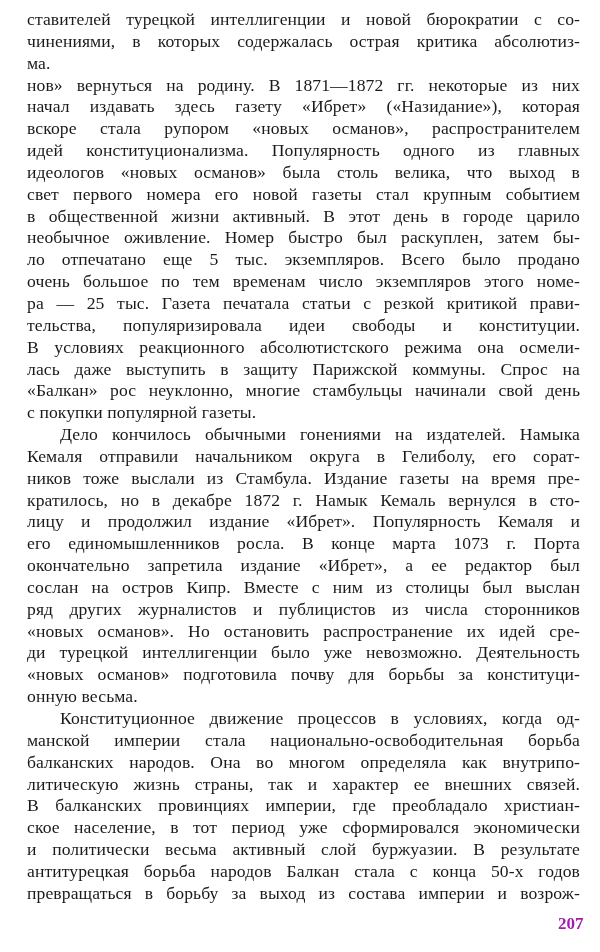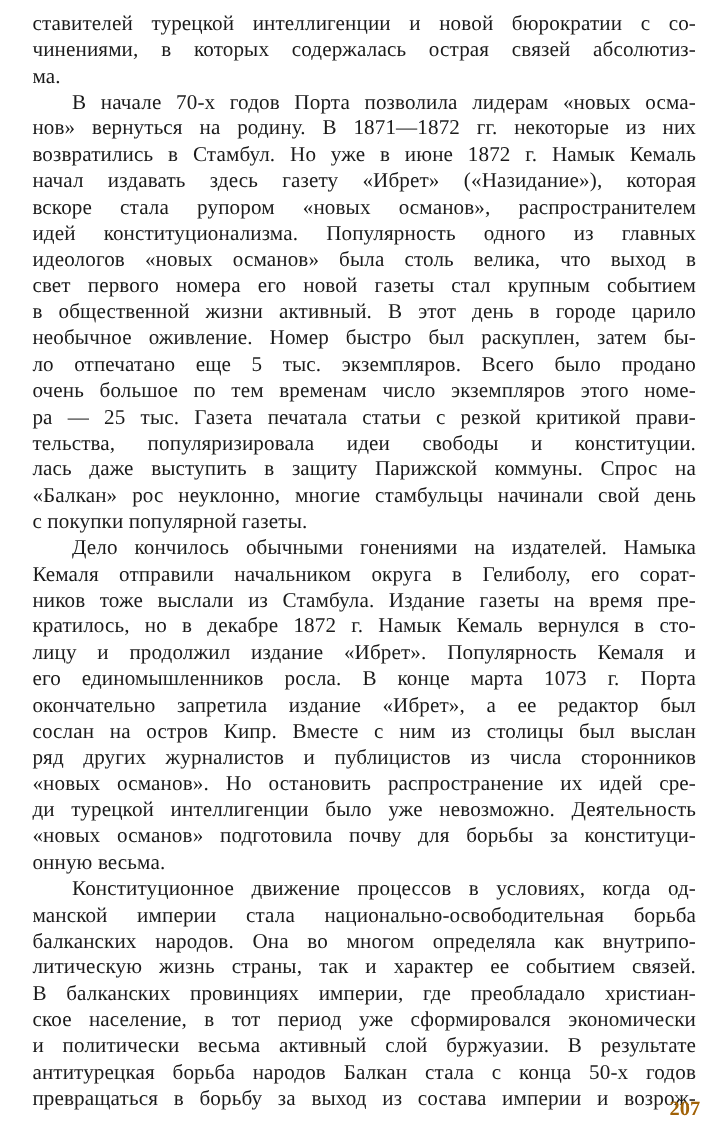--- a/index.html
+++ b/index.html
@@ -12,47 +12,46 @@
   .line {
     display: block; height: 21.85px; line-height: 21.85px;
     white-space: nowrap; text-align: justify; text-align-last: justify;
     letter-spacing: 0.1px;
   }
   .line.last { text-align-last: left; }
   .line.indent { padding-left: 33px; }
   .page-number {
     position: absolute; left: 558px; top: 914px;
     font-family: "Liberation Serif", "DejaVu Serif", serif;
-    font-weight: bold; font-size: 17px; color: #a16207;
+    font-weight: bold; font-size: 17px; color: #a21caf;
   }
 </style>
 </head>
 <body>
 
 <div class="page">
   <div>
       <span class="line">ставителей турецкой интеллигенции и новой бюрократии с со-</span>
-      <span class="line">чинениями, в которых содержалась острая связей абсолютиз-</span>
+      <span class="line">чинениями, в которых содержалась острая критика абсолютиз-</span>
       <span class="line last">ма.</span>
     </div>
   <div>
-      <span class="line indent">В начале 70-х годов Порта позволила лидерам «новых осма-</span>
       <span class="line">нов» вернуться на родину. В 1871—1872 гг.  некоторые из них</span>
-      <span class="line">возвратились в Стамбул. Но уже в июне 1872 г. Намык Кемаль</span>
       <span class="line">начал издавать здесь газету «Ибрет» («Назидание»),  которая</span>
       <span class="line">вскоре стала рупором  «новых  османов»,  распространителем</span>
       <span class="line">идей конституционализма. Популярность  одного  из  главных</span>
       <span class="line">идеологов «новых османов» была  столь велика,  что  выход в</span>
       <span class="line">свет первого номера его новой газеты стал крупным событием</span>
       <span class="line">в общественной жизни активный. В этот день  в городе царило</span>
       <span class="line">необычное оживление. Номер быстро был раскуплен, затем бы-</span>
       <span class="line">ло отпечатано еще 5 тыс. экземпляров.  Всего  было продано</span>
       <span class="line">очень большое по тем временам число экземпляров этого номе-</span>
       <span class="line">ра — 25 тыс. Газета печатала статьи с резкой критикой прави-</span>
       <span class="line">тельства,  популяризировала  идеи  свободы  и  конституции.</span>
+      <span class="line">В условиях реакционного абсолютистского режима она осмели-</span>
       <span class="line">лась даже выступить в защиту Парижской коммуны. Спрос на</span>
       <span class="line">«Балкан» рос неуклонно, многие стамбульцы начинали свой день</span>
       <span class="line last">с покупки популярной газеты.</span>
     </div>
   <div>
       <span class="line indent">Дело кончилось обычными гонениями на издателей. Намыка</span>
       <span class="line">Кемаля отправили начальником округа в Гелиболу, его сорат-</span>
       <span class="line">ников тоже выслали из Стамбула. Издание газеты на время пре-</span>
       <span class="line">кратилось, но в декабре 1872 г. Намык Кемаль вернулся в сто-</span>
       <span class="line">лицу и продолжил издание «Ибрет». Популярность Кемаля  и</span>
@@ -62,21 +61,21 @@
       <span class="line">ряд других журналистов и публицистов  из числа сторонников</span>
       <span class="line">«новых османов». Но остановить распространение их идей сре-</span>
       <span class="line">ди турецкой интеллигенции было уже невозможно. Деятельность</span>
       <span class="line">«новых османов» подготовила почву для борьбы за конституци-</span>
       <span class="line last">онную весьма.</span>
     </div>
   <div>
       <span class="line indent">Конституционное движение процессов в условиях, когда од-</span>
       <span class="line">манской империи  стала  национально-освободительная  борьба</span>
       <span class="line">балканских народов. Она во многом определяла как внутрипо-</span>
-      <span class="line">литическую жизнь страны, так и характер  ее событием связей.</span>
+      <span class="line">литическую жизнь страны, так и характер  ее внешних связей.</span>
       <span class="line">В балканских провинциях империи, где преобладало христиан-</span>
       <span class="line">ское население, в тот период уже сформировался экономически</span>
       <span class="line">и политически весьма активный слой буржуазии. В результате</span>
       <span class="line">антитурецкая борьба народов Балкан стала с конца 50-х годов</span>
       <span class="line">превращаться в борьбу за выход из состава империи и возрож-</span>
     </div>
 </div>
 
 <div class="page-number">207</div>
 

